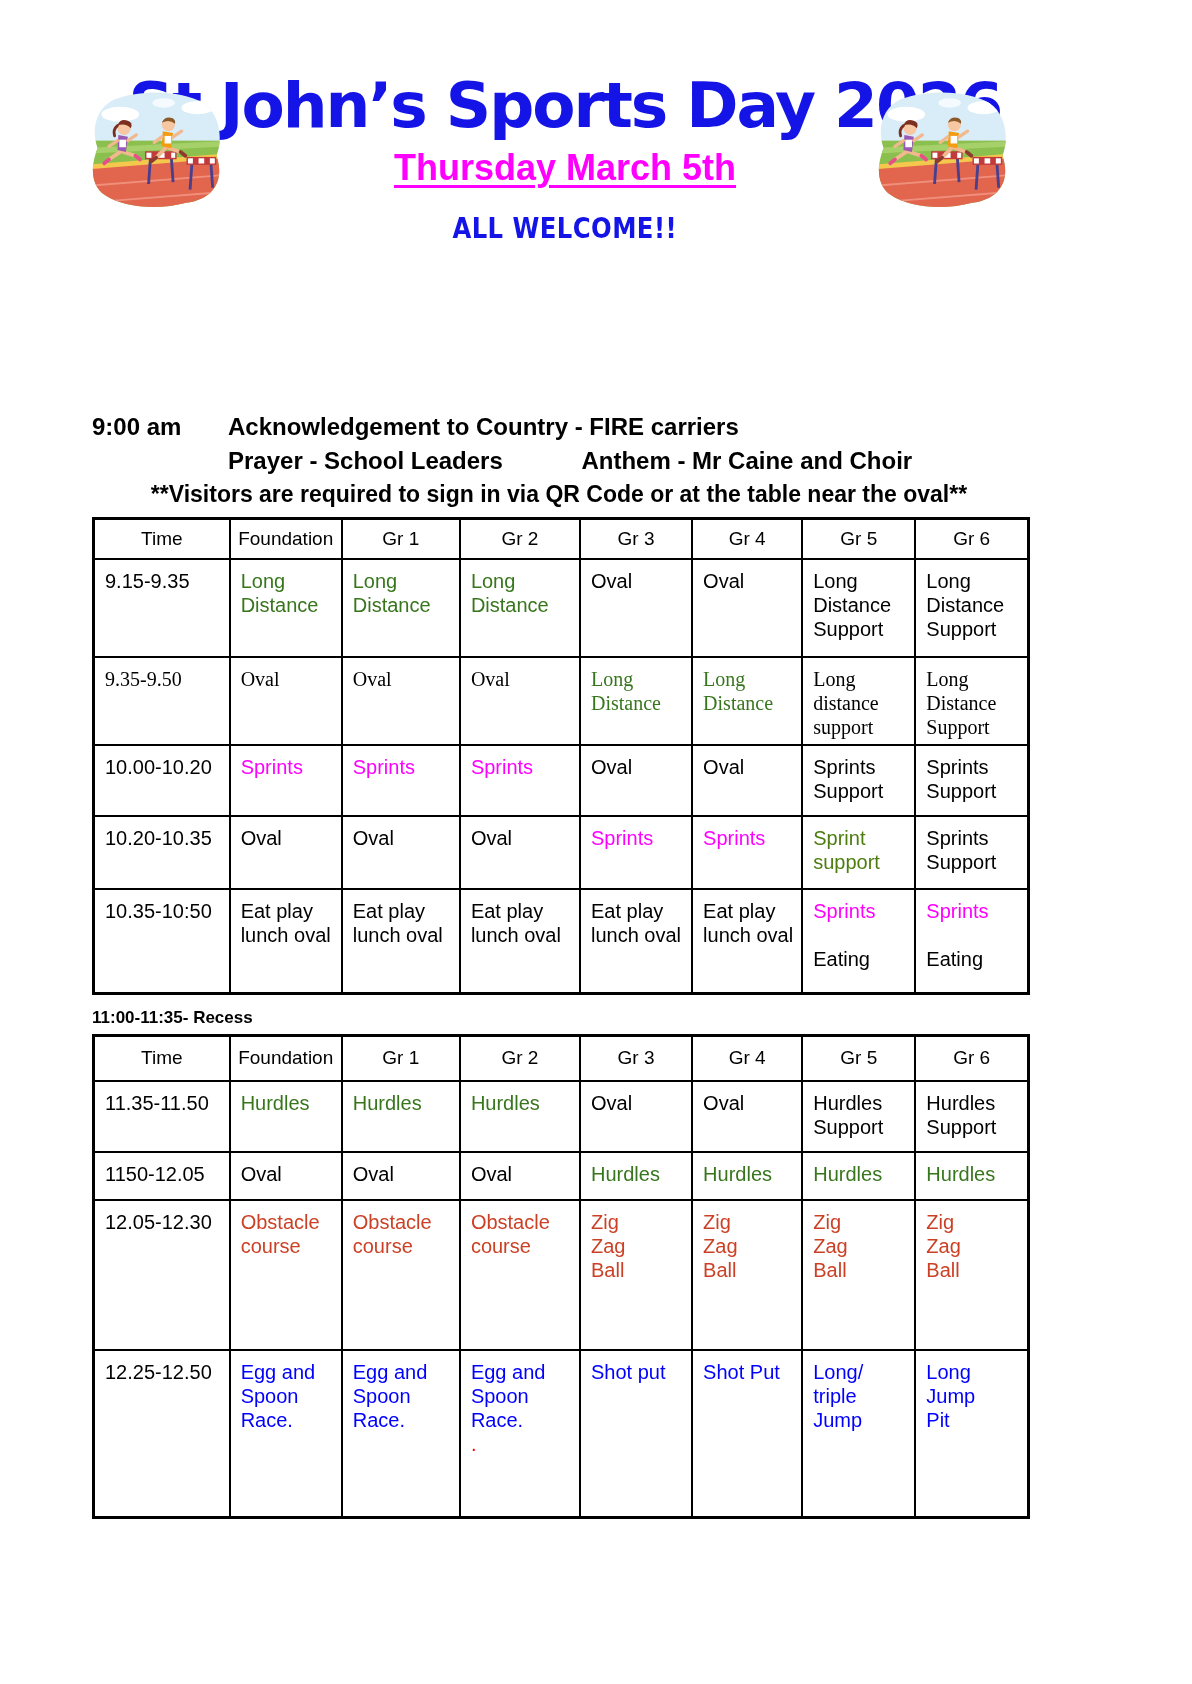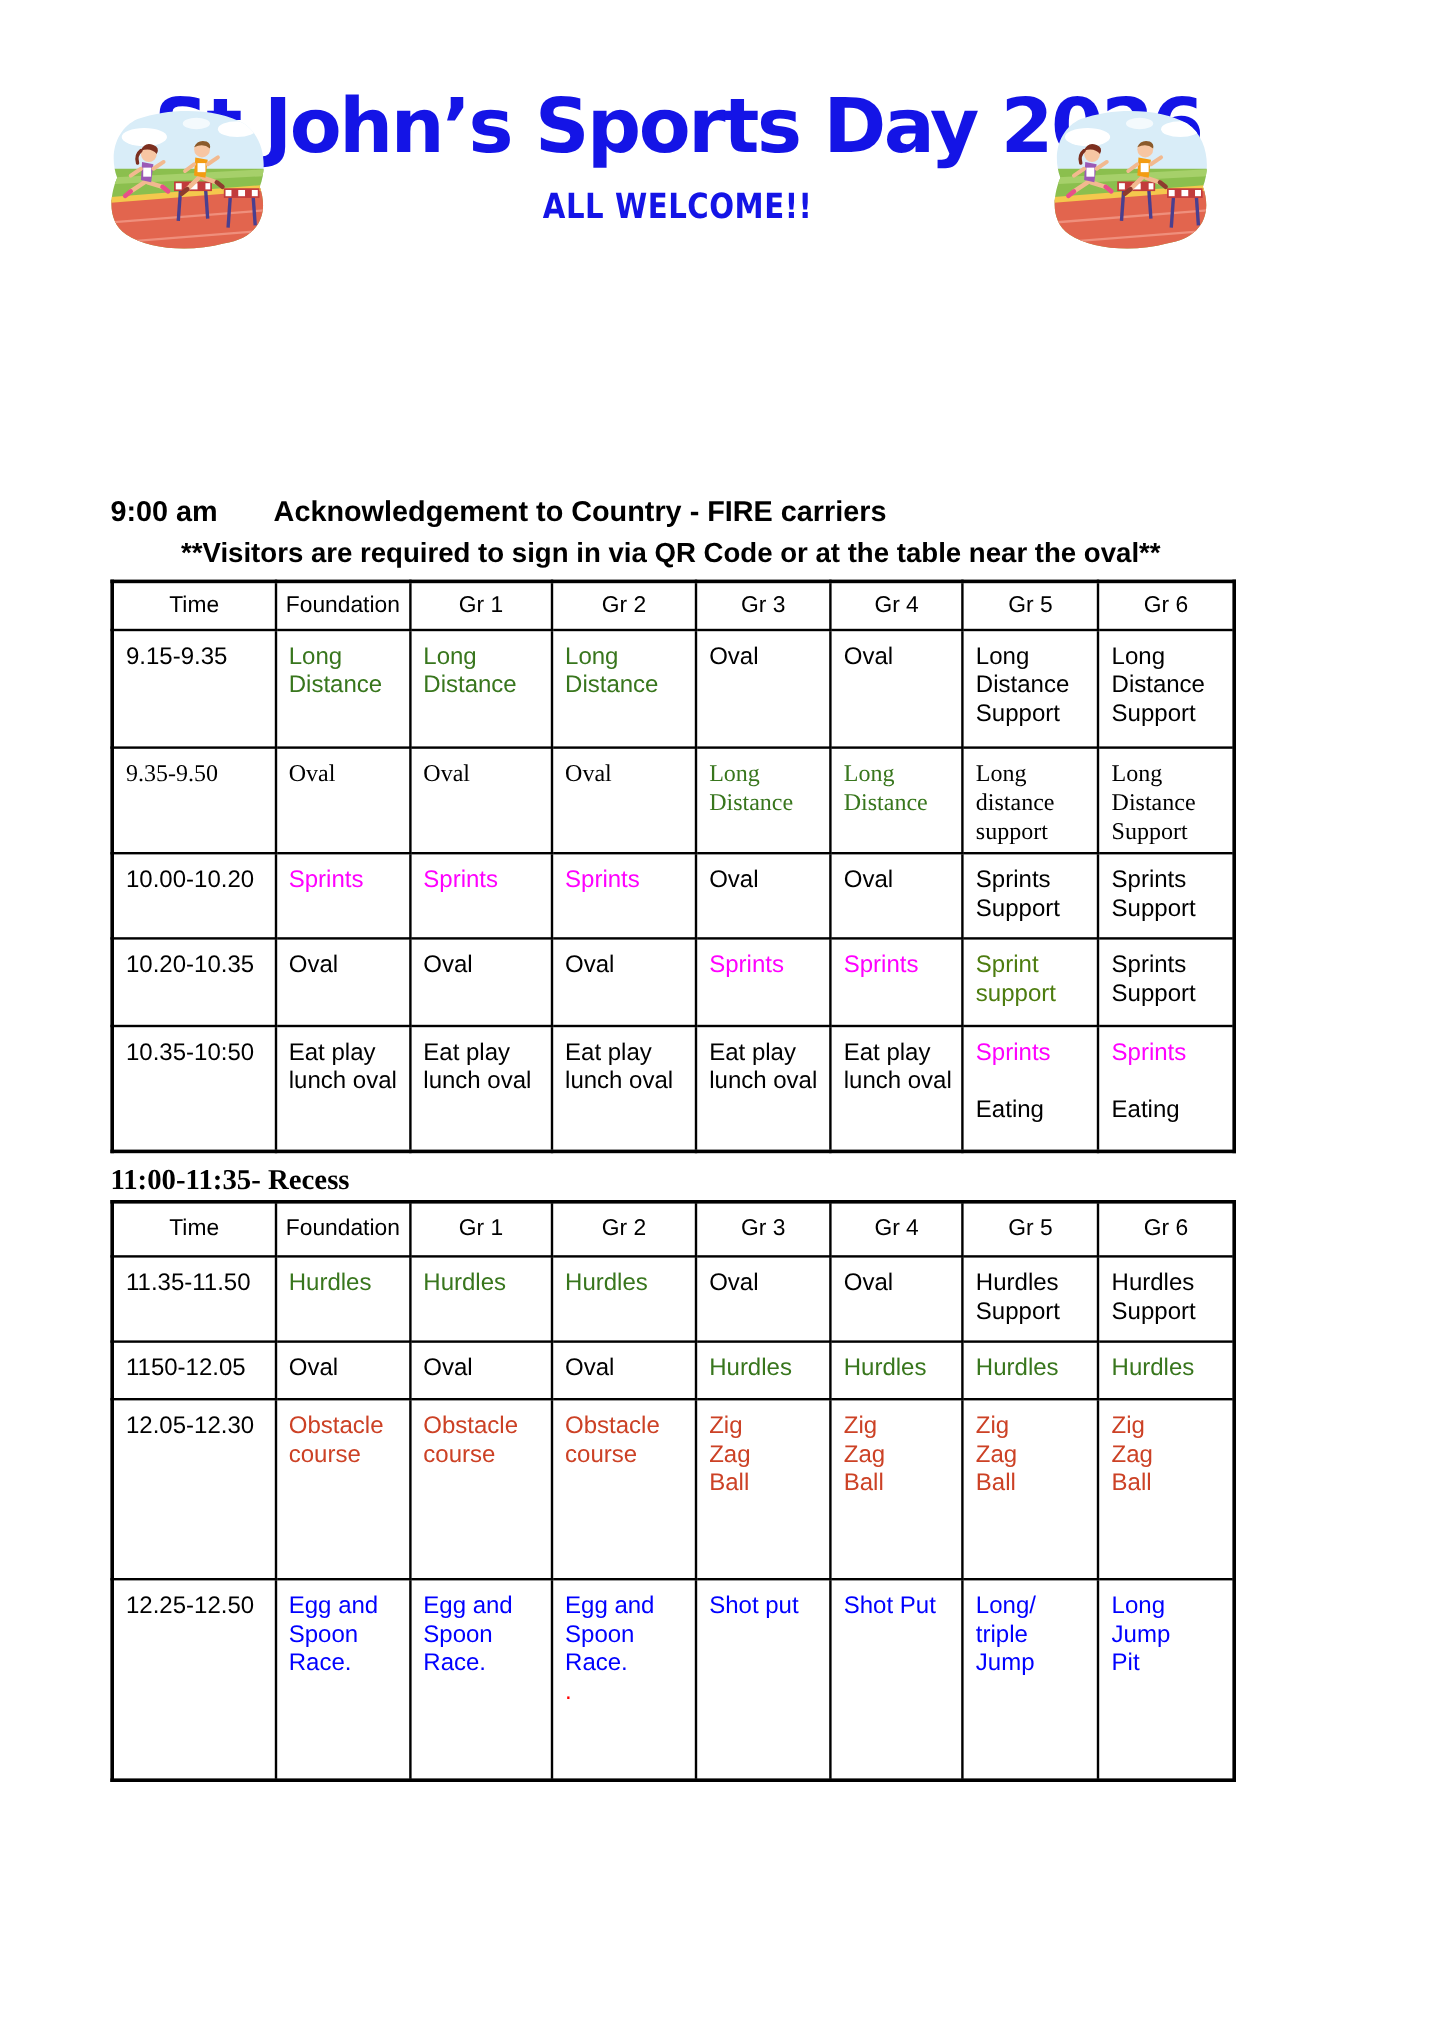--- a/index.html
+++ b/index.html
@@ -69,21 +69,21 @@
   }
   table.schedule td{
     border:2px solid #000;
     vertical-align:top;
     padding:9px 6px 4px 10px;
     line-height:24px;
     white-space:pre-line;
   }
   table.schedule td.time-cell{color:#000;}
   .t1{margin-top:12px;}
-  .recess{margin:11px 0 4px 92px;font-weight:bold;font-size:24px;line-height:24px;font-family:Liberation Serif, serif;}
+  .recess{margin:11px 0 4px 92px;font-weight:bold;font-size:17px;line-height:24px;}
   .spacer-bottom{height:160px;}
 </style>
 </head>
 <body>
 
 <svg width="0" height="0" style="position:absolute" aria-hidden="true">
   <defs>
     <clipPath id="blobclip">
       <path d="M24,6 C55,-5 96,-3 118,10 C136,22 139,48 132,66 C141,92 129,112 100,116 C70,124 33,121 14,108 C-4,96 0,72 6,58 C-2,36 6,14 24,6 Z"></path>
     </clipPath>
@@ -151,28 +151,33 @@
 
   <div class="header">
     <svg class="art art-left" viewBox="0 0 140 122">
         <use href="#artwork"></use>
       </svg>
     <svg class="art art-right" viewBox="0 0 140 122">
         <use href="#artwork"></use>
       </svg>
     <div class="header-text">
       <div class="main-title">St John’s Sports Day 2026</div>
+      <div class="date-line">Thursday March 5th</div>
       <div class="welcome-line"><span>ALL WELCOME!!</span></div>
     </div>
   </div>
 
   <div class="intro">
     <div class="intro-line1">
       <span class="intro-time">9:00 am</span>
       <span>Acknowledgement to Country - FIRE carriers</span>
+    </div>
+    <div class="intro-line2">
+      <span>Prayer - School Leaders</span>
+      <span class="anthem">Anthem - Mr Caine and Choir</span>
     </div>
     <div class="visitor-note">**Visitors are required to sign in via QR Code or at the table near the oval**</div>
   </div>
 
   <table class="schedule t1">
     <colgroup>
       <col style="width:136px">
         <col style="width:112px">
         <col style="width:118px">
         <col style="width:120px">

